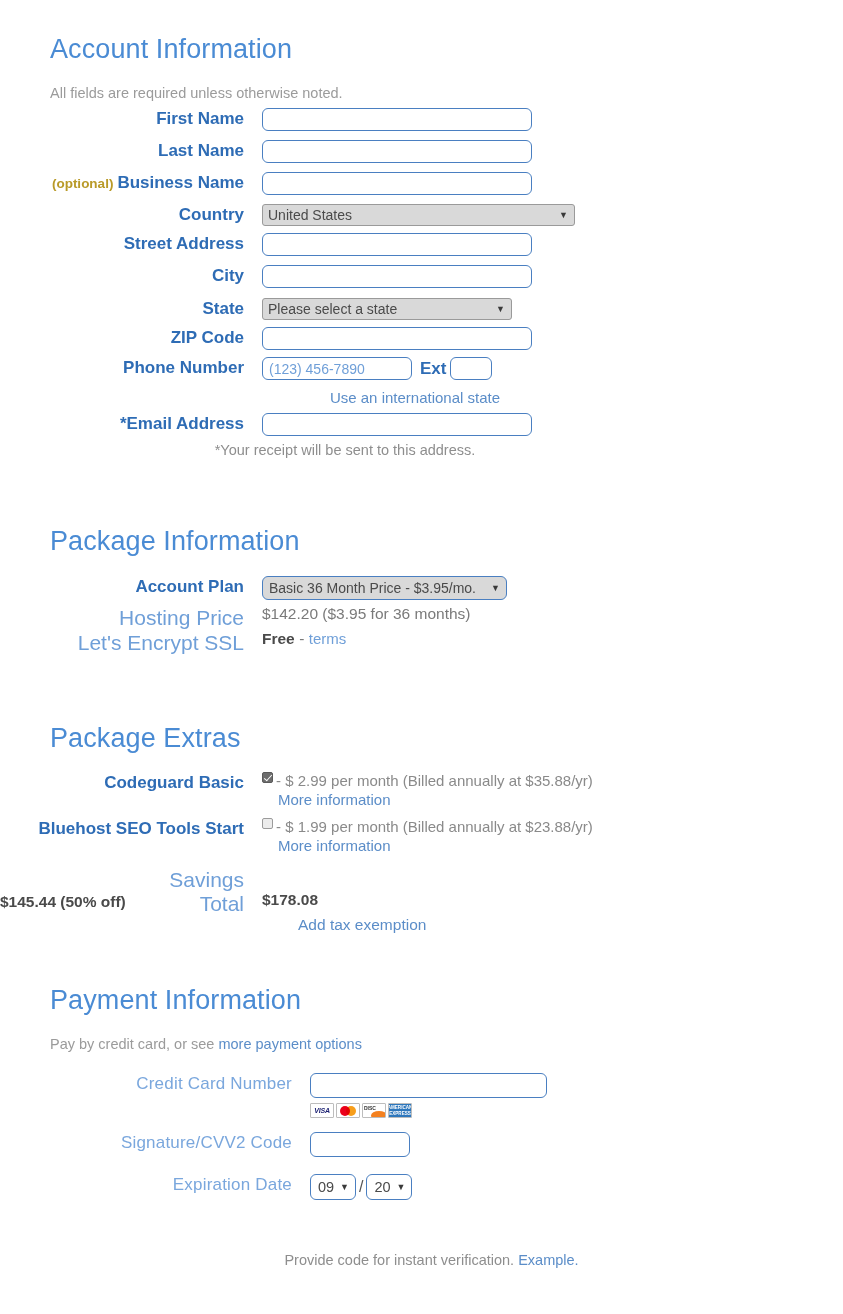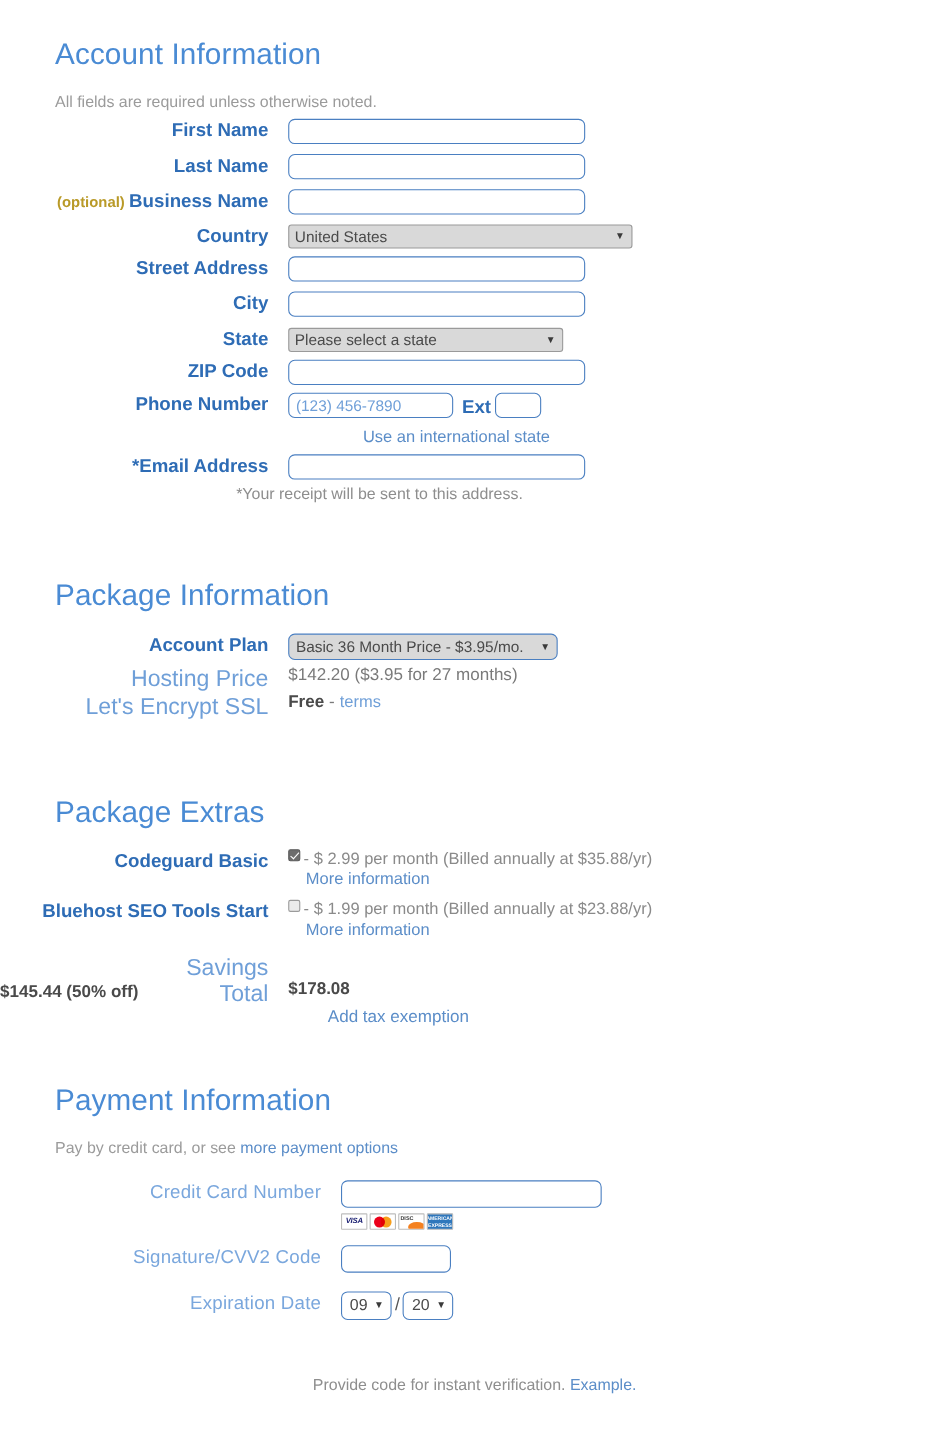--- a/index.html
+++ b/index.html
@@ -274,21 +274,21 @@
 
   <div class="row" style="position:absolute; left:0; top:327px; width:843px;">
     <div class="lbl">ZIP Code</div>
     <div class="fld">
       <input class="txt" type="text" value="" style="">
     </div>
   </div>
 
   <div class="row" style="position:absolute; left:0; top:357px; width:696px;">
     <div class="lbl">Phone Number</div>
-    <div class="fld" style="display:flex; align-items:flex-end;">
+    <div class="fld" style="display:flex; align-items:center;">
       <input class="txt phone" type="text" placeholder="(123) 456-7890" style="">
       <span style="color:#2e6cb5; font-weight:bold; font-size:17px; margin:0 4px 0 8px;">Ext</span>
       <input class="txt ext" type="text" value="" style="">
     </div>
   </div>
 
   <div style="position:absolute; left:280px; top:389px; width:270px; text-align:center;">
     <a href="#" class="lnk">Use an international state</a>
   </div>
 
@@ -312,21 +312,21 @@
         <select class="planbox">
           <option>Basic 36 Month Price - $3.95/mo.</option>
         </select>
         <span class="caret">▼</span>
       </span>
     </div>
   </div>
 
   <div class="row" style="position:absolute; left:0; top:605px; width:843px;">
     <div class="lbl light">Hosting Price</div>
-    <div class="fld val">$142.20  ($3.95 for 27 months)</div>
+    <div class="fld val">$142.20  ($3.95 for 36 months)</div>
   </div>
 
   <div class="row" style="position:absolute; left:0; top:630px; width:843px;">
     <div class="lbl light">Let's Encrypt SSL</div>
     <div class="fld">
       <span class="bold-dark">Free</span>
       <span class="val">-</span>
       <a href="#" class="termslnk">terms</a>
     </div>
   </div>

